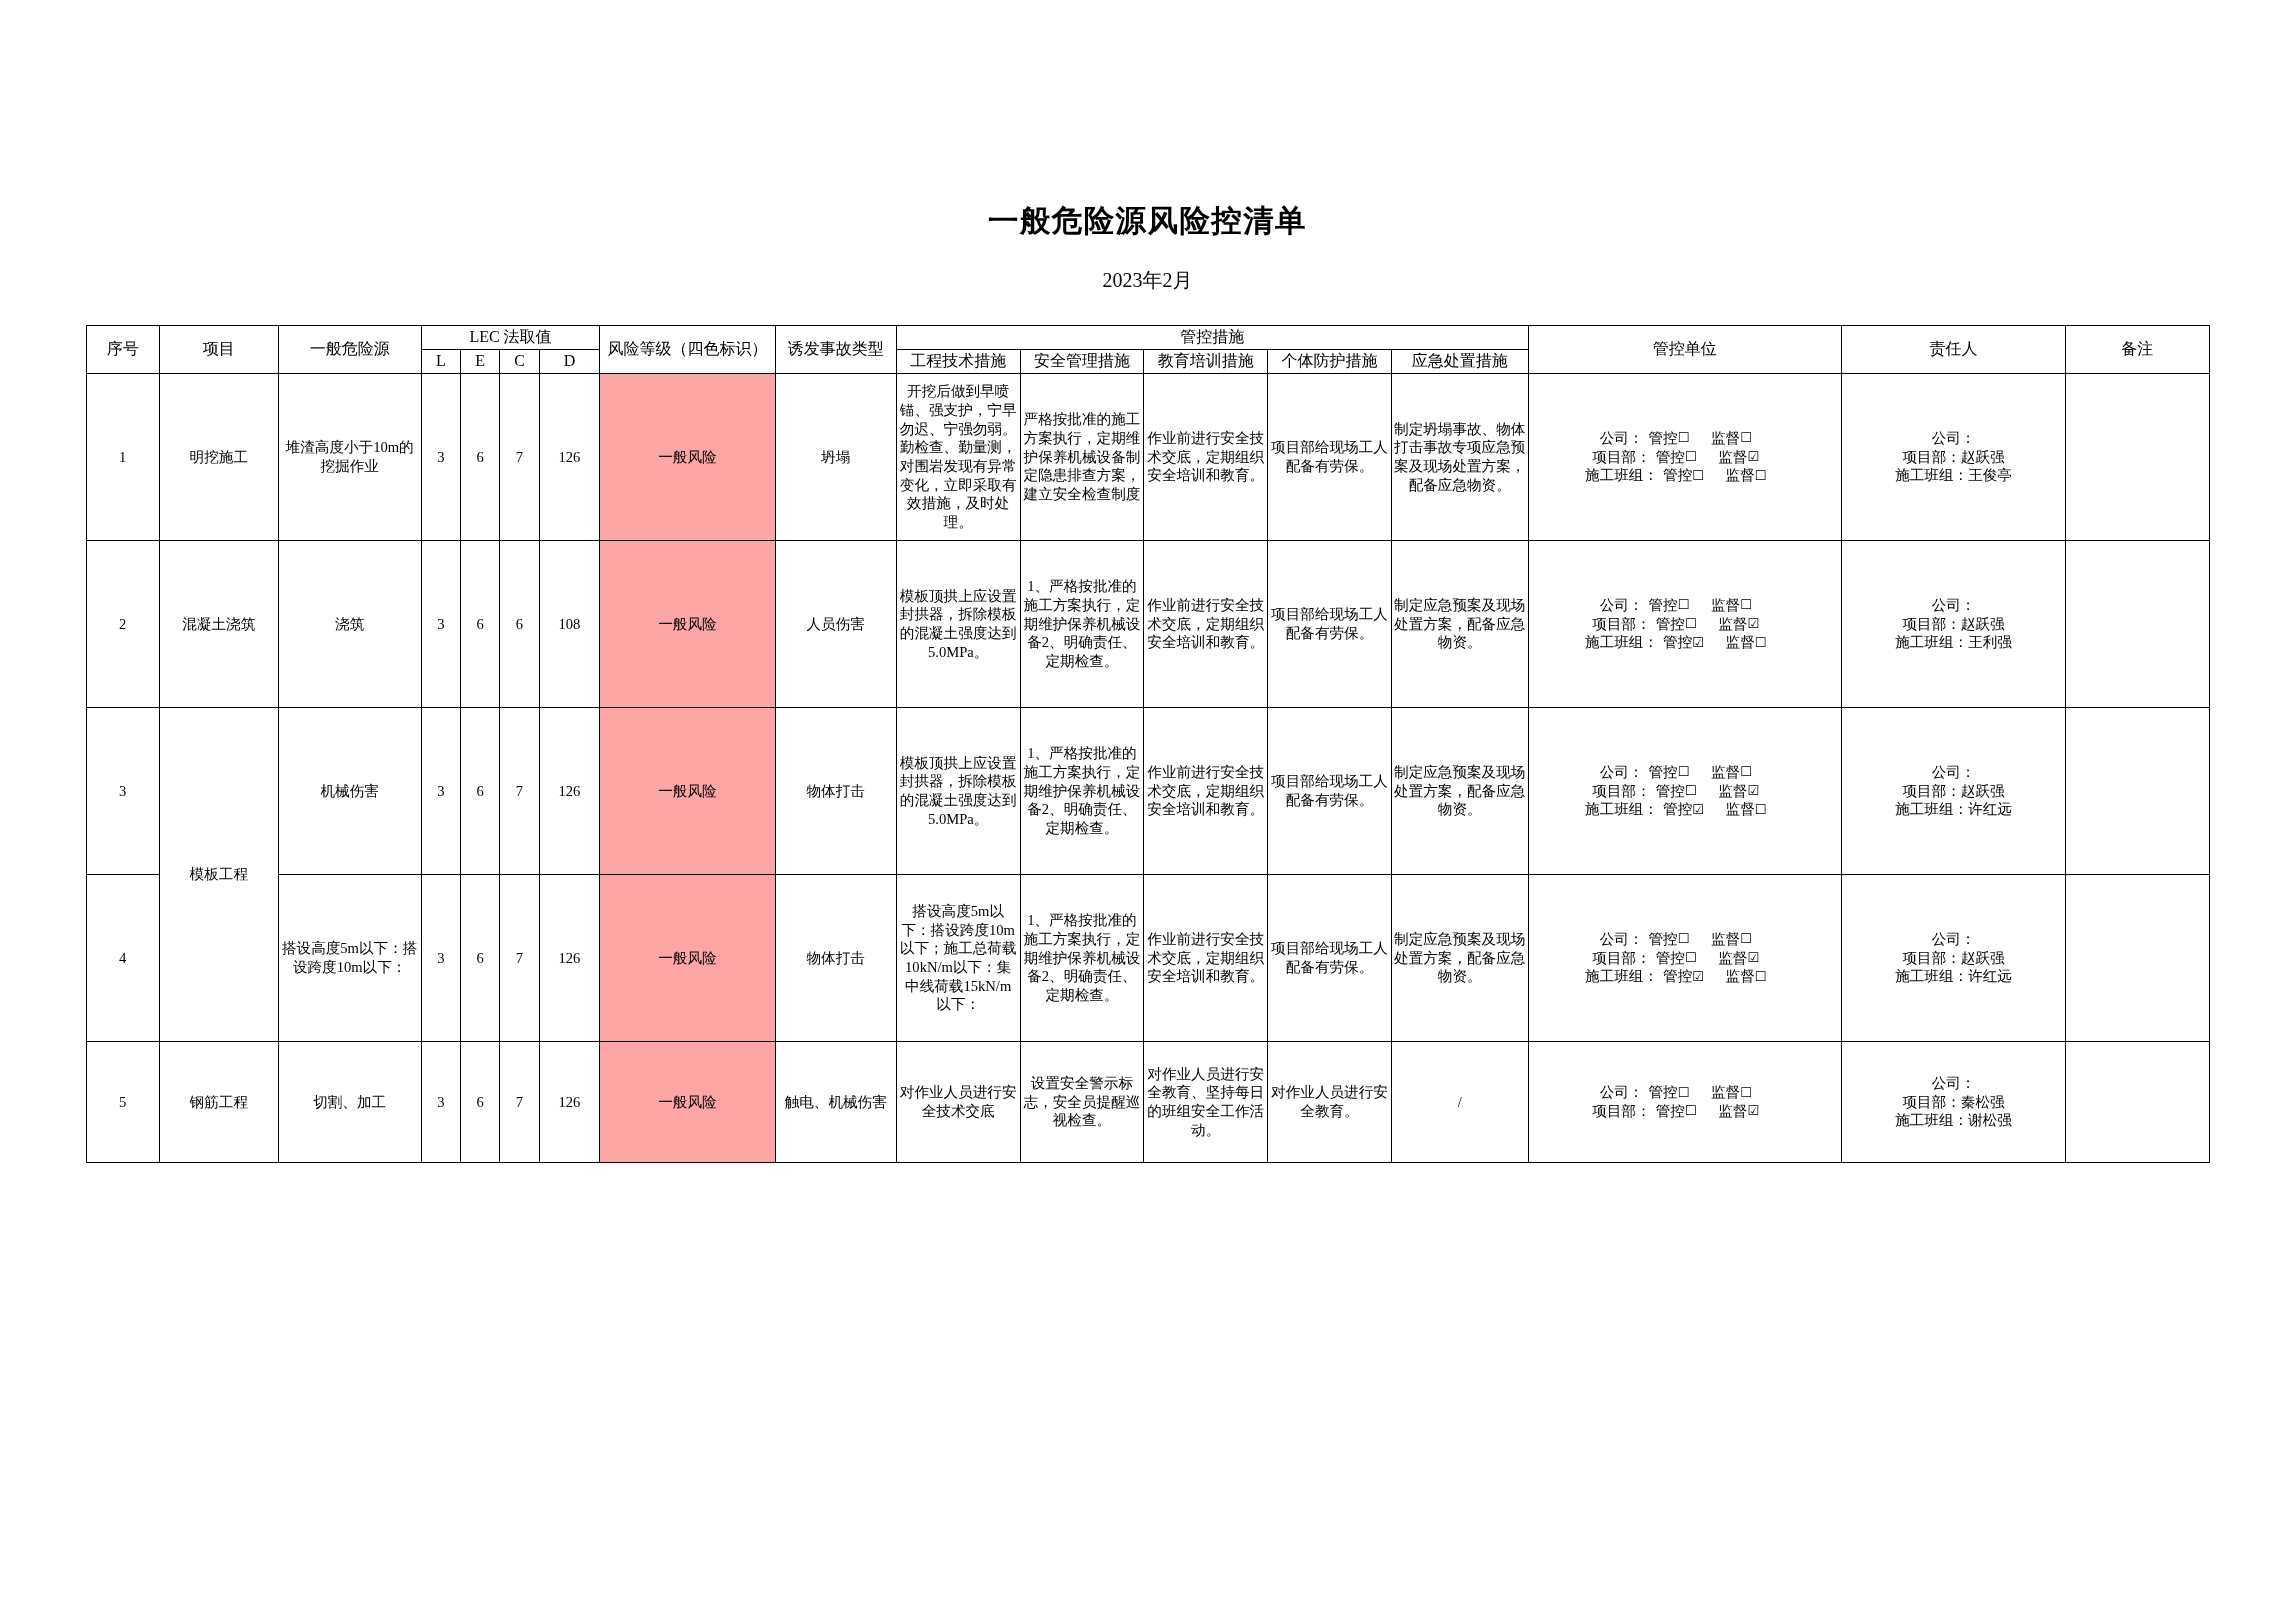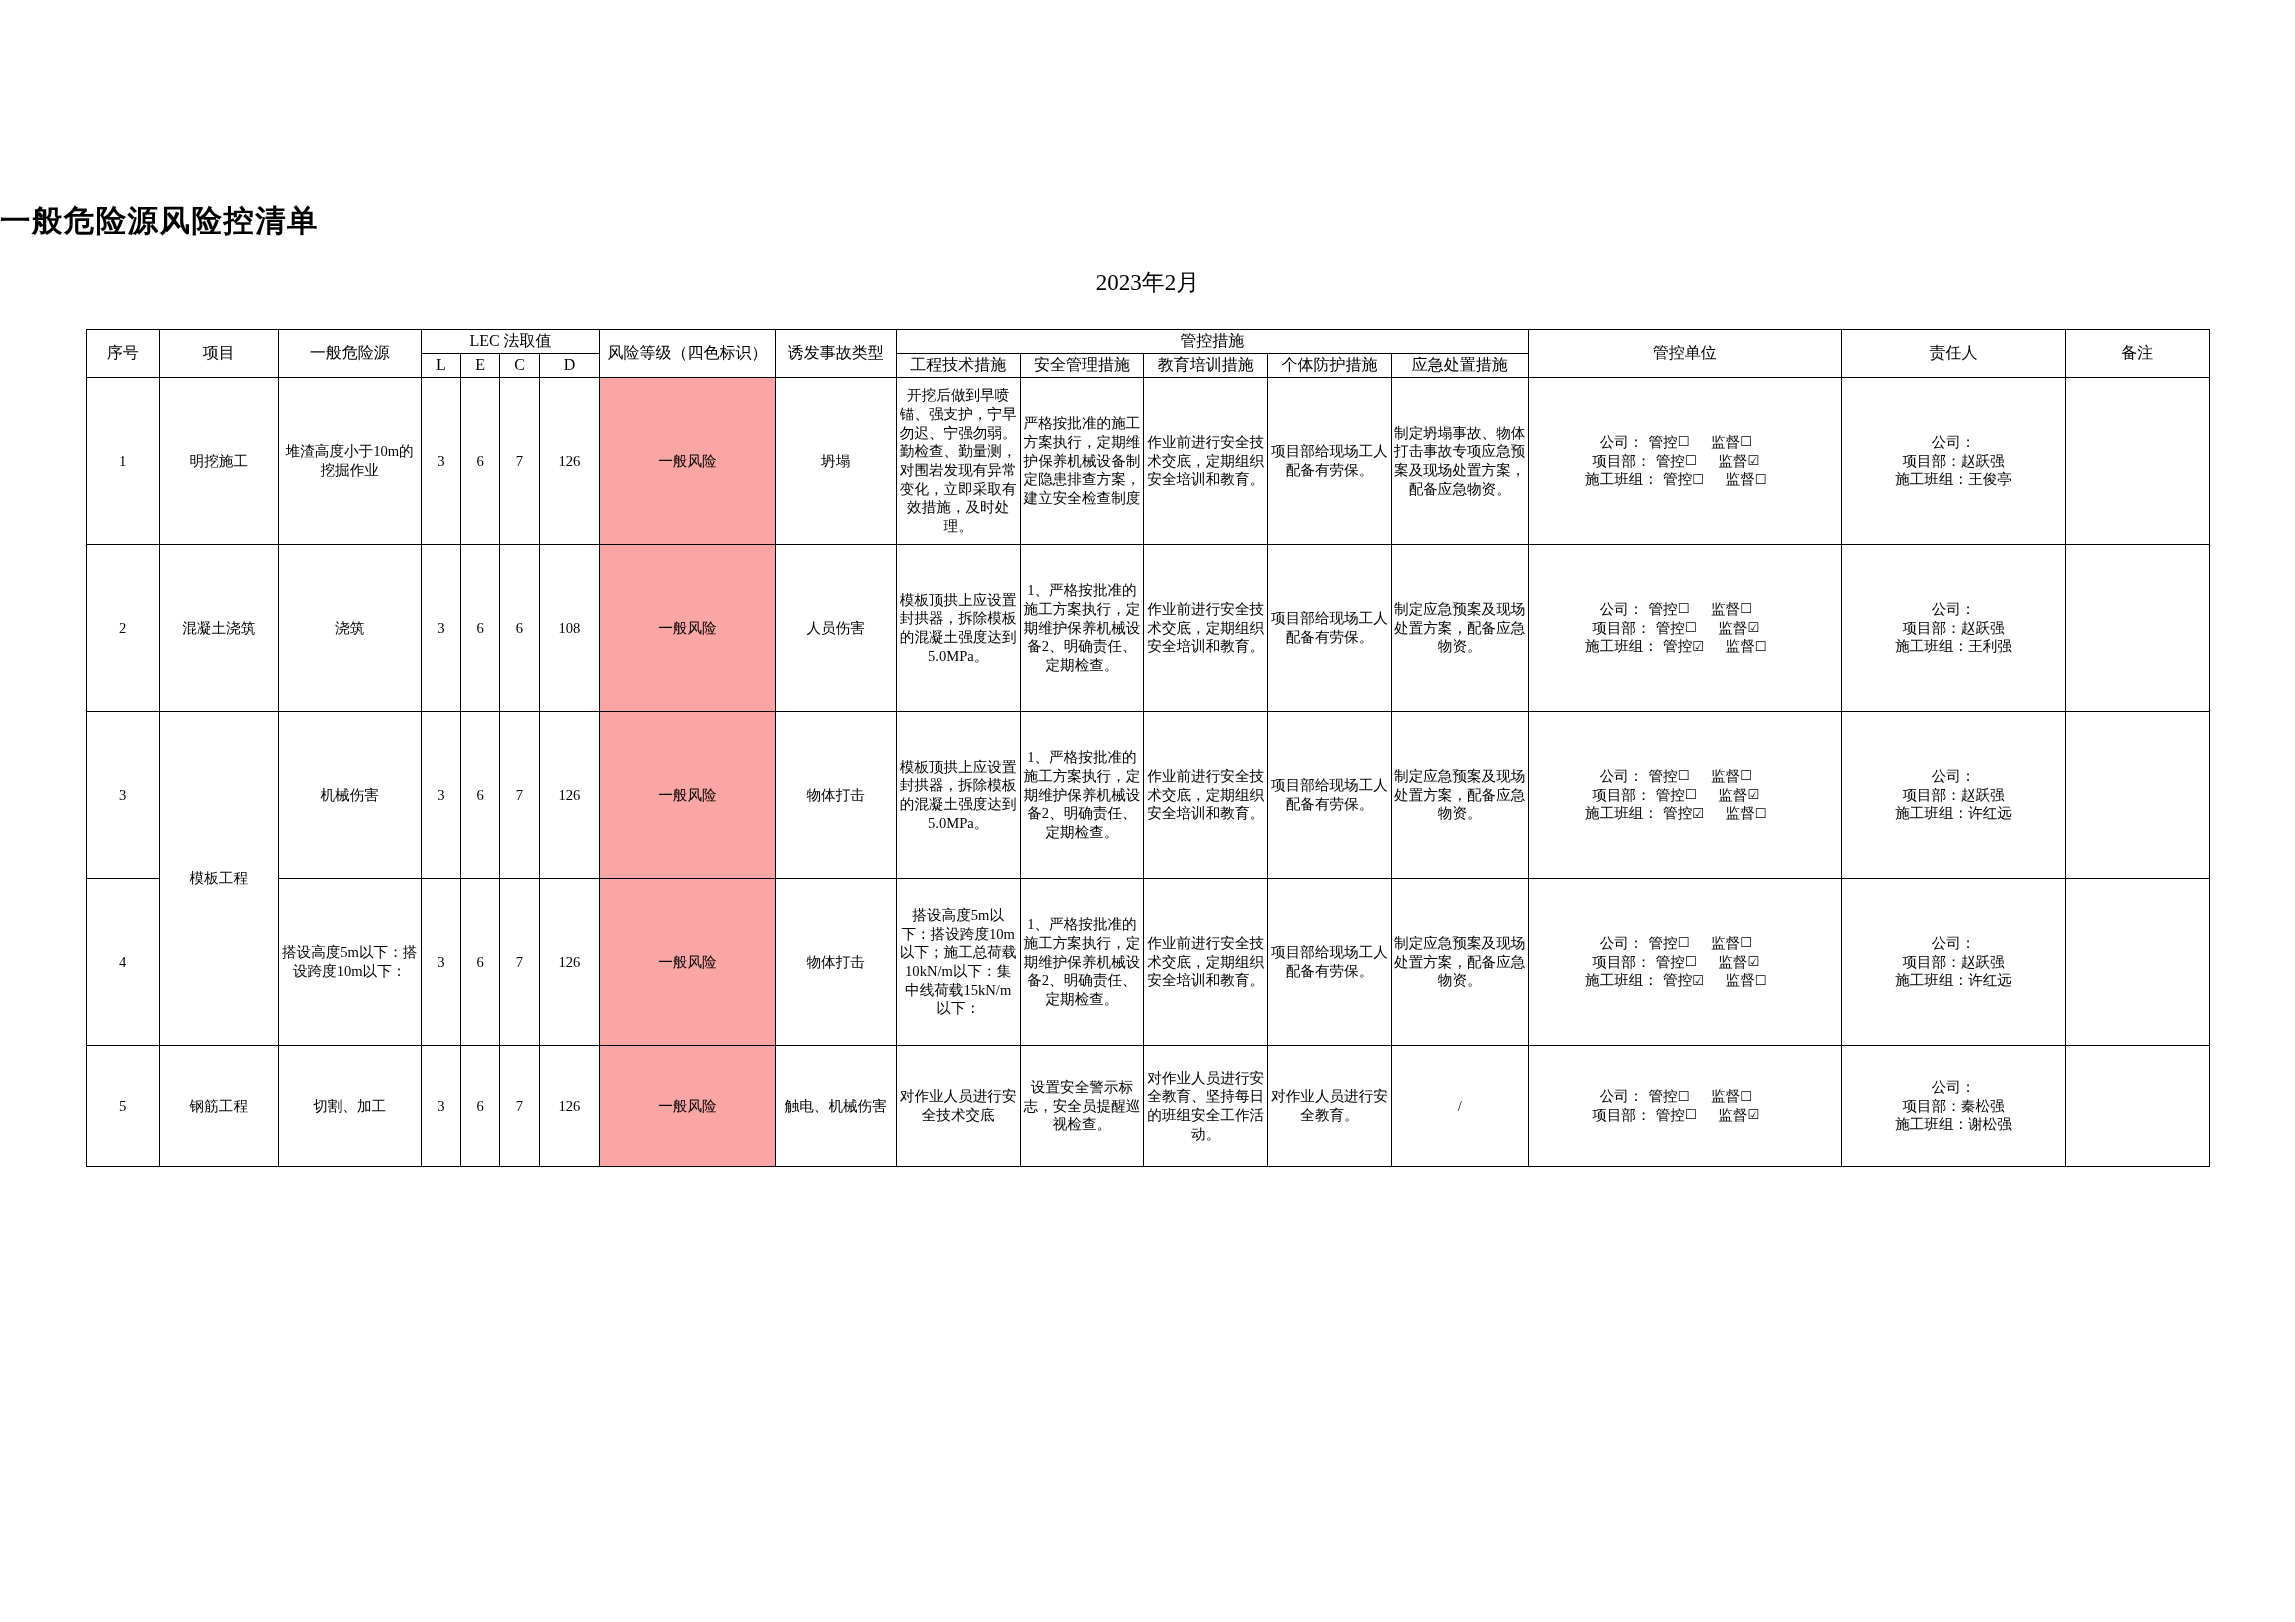--- a/index.html
+++ b/index.html
@@ -15,31 +15,31 @@
     position: relative;
   }
   .page {
     width: 2295px;
     height: 1623px;
     box-sizing: border-box;
     padding: 0;
     position: relative;
   }
   .doc-title {
-    text-align: left;
+    text-align: center;
     font-family: "Liberation Sans", sans-serif;
     font-weight: bold;
     font-size: 30.5px;
     letter-spacing: 1.4px;
     margin-top: 201px;
   }
   .doc-subtitle {
     text-align: center;
     font-family: "Liberation Serif", serif;
-    font-size: 23px;
+    font-size: 20px;
     margin-top: 25px;
   }
   .table-wrap {
     margin: 30.5px auto 0 auto;
     width: 2124px;
   }
   table.risk {
     border-collapse: collapse;
     width: 100%;
     table-layout: fixed;

